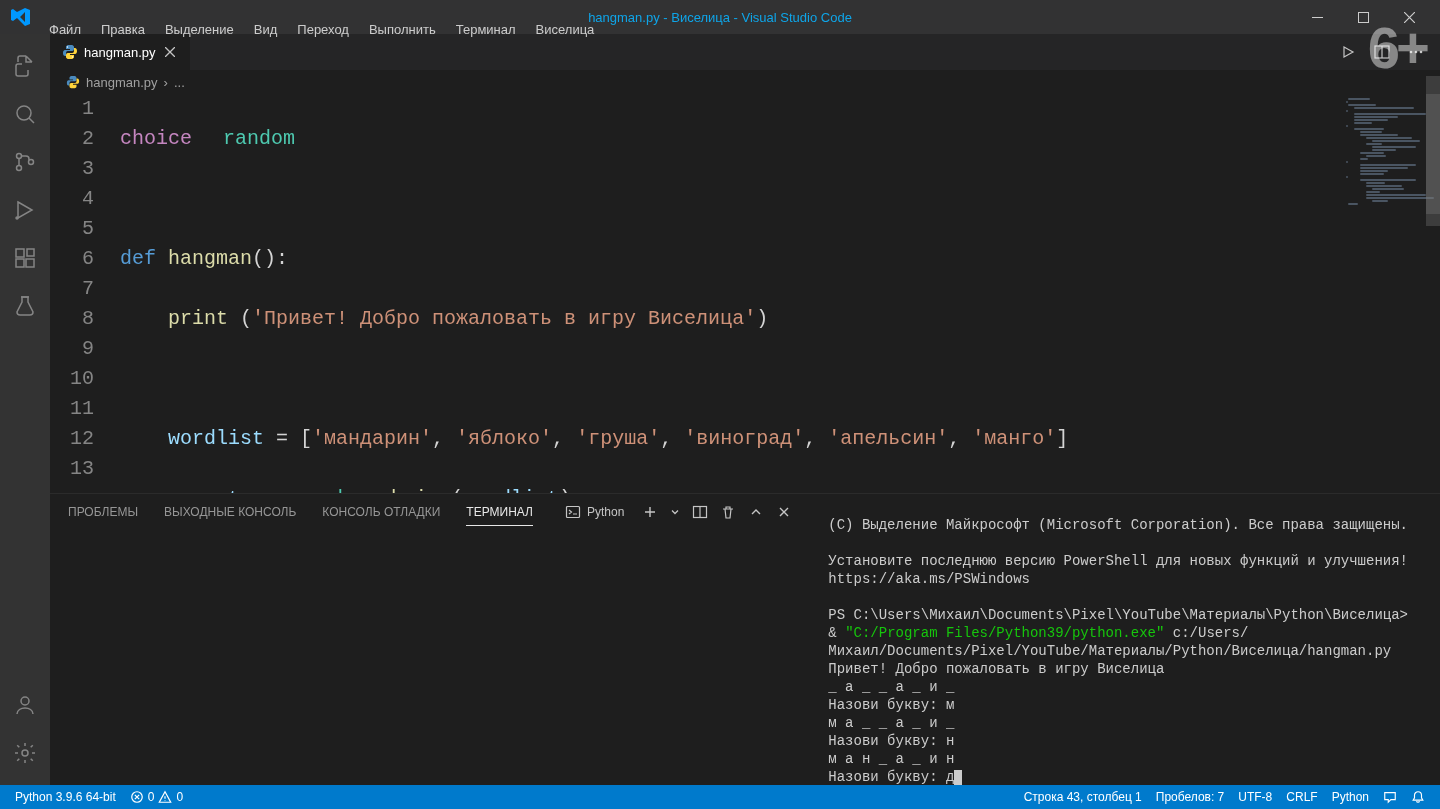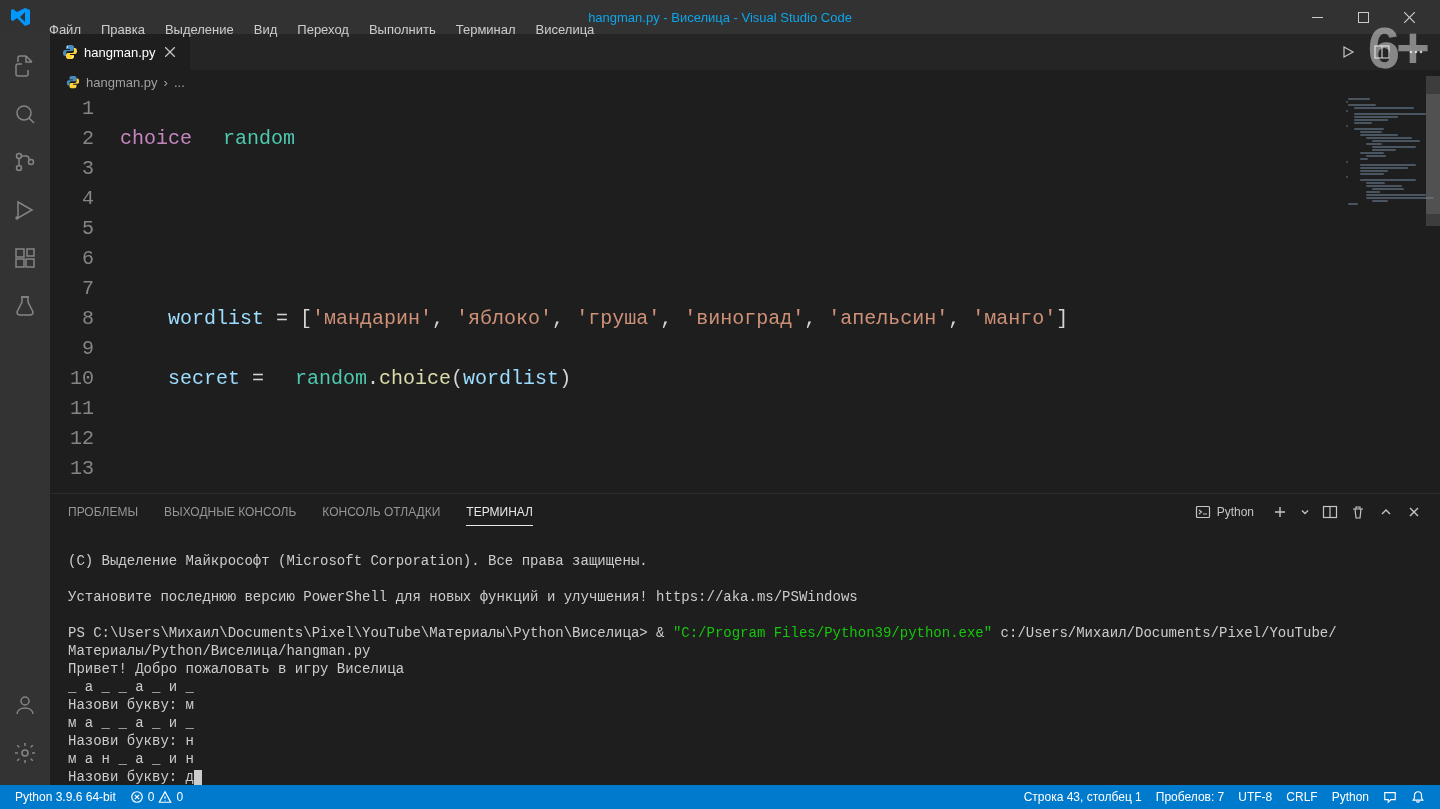--- a/index.html
+++ b/index.html
@@ -207,21 +207,21 @@
   height: 120px;
   background: rgba(121,121,121,0.35);
 }
 
 
 .panel {
   height: 292px;
   background: #1e1e1e;
   border-top: 1px solid #2b2b2b;
   display: flex;
-  flex-direction: column;
+  flex-direction: row;
 }
 .panel-tabs {
   height: 36px;
   display: flex;
   align-items: center;
   padding: 0 18px;
   gap: 26px;
   font-size: 12px;
   color: #969696;
 }
@@ -456,20 +456,22 @@
 <div>8</div>
 <div>9</div>
 <div>10</div>
 <div>11</div>
 <div>12</div>
 <div>13</div>
       </div>
       <div class="code">
 <div><span class="kw">choice</span> <span class="cls">random</span></div>
 <div> </div>
+<div><span class="def">def</span> <span class="fn">hangman</span><span class="punct">():</span></div>
+<div>    <span class="fn">print</span><span> (</span><span class="str">'Привет! Добро пожаловать в игру Виселица'</span><span>)</span></div>
 <div> </div>
 <div>    <span class="var">wordlist</span><span> = [</span><span class="str">'мандарин'</span><span>, </span><span class="str">'яблоко'</span><span>, </span><span class="str">'груша'</span><span>, </span><span class="str">'виноград'</span><span>, </span><span class="str">'апельсин'</span><span>, </span><span class="str">'манго'</span><span>]</span></div>
 <div>    <span class="var">secret</span><span> = </span><span class="cls">random</span><span>.</span><span class="fn">choice</span><span>(</span><span class="var">wordlist</span><span>)</span></div>
 
 
 
 
 
 
       </div>

